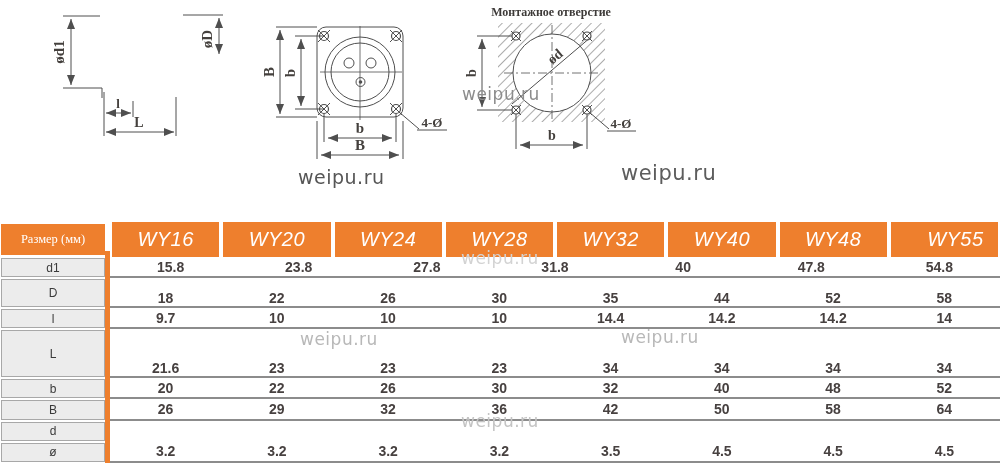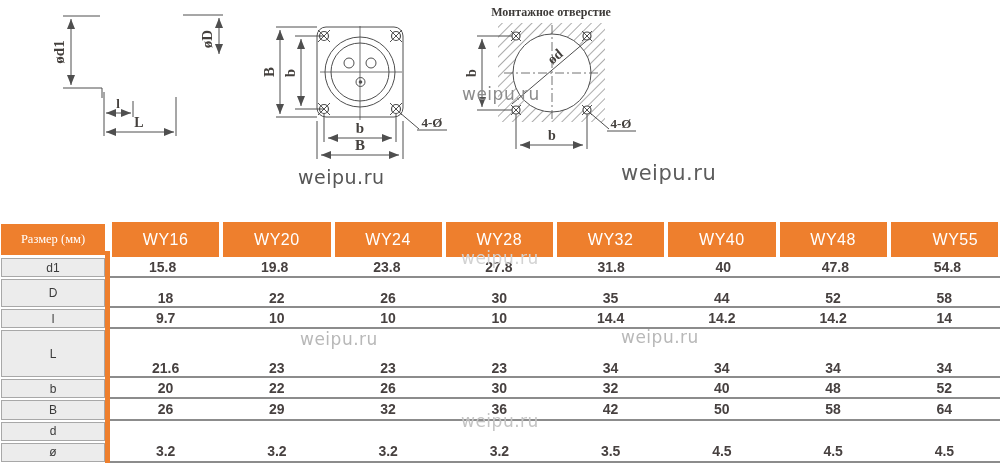--- a/index.html
+++ b/index.html
@@ -31,21 +31,21 @@
     background:#fff;
   }
   .size-header {
     grid-column:1; grid-row:1; background:#EE7F2D; color:#fff;
     margin:2px 0 2px 1px; display:flex; align-items:center; justify-content:center;
     font-family:"Liberation Serif", serif; font-size:12.5px;
   }
   .col-header {
     grid-row:1; background:#EE7F2D; color:#fff; margin:0 2px;
     display:flex; align-items:center; justify-content:center;
-    font-size:16px; letter-spacing:0.5px;
+    font-size:20px; letter-spacing:0.5px;font-style:italic;
   }
   .row-label {
     grid-column:1; background:#ECECEC; border:1px solid #a8a8a8;
     margin:1px 0 1px 1px; display:flex; align-items:center; justify-content:center;
     font-size:12px; color:#3a3a3a;
   }
   .orange-strip { grid-column:2; grid-row:2 / 10; background:#EE7F2D; margin-top:-6px; }
   .data-row { grid-column:3 / 11; display:flex; border-bottom:2px solid #8c8c8c; }
   .cell {
     flex:1; display:flex; align-items:center; justify-content:center;
@@ -191,21 +191,20 @@
       <div class="col-header" style="grid-area: 1 / 4;">WY20</div>
       <div class="col-header" style="grid-area: 1 / 5;">WY24</div>
       <div class="col-header" style="grid-area: 1 / 6;">WY28</div>
       <div class="col-header" style="grid-area: 1 / 7;">WY32</div>
       <div class="col-header" style="grid-area: 1 / 8;">WY40</div>
       <div class="col-header" style="grid-area: 1 / 9;">WY48</div>
       <div class="col-header" style="grid-area: 1 / 10; padding-left: 22px;">WY55</div>
       <div class="row-label" style="grid-row: 2;">d1</div>
       <div class="data-row" style="grid-row: 2; gap: 7px;">
         <div class="cell">15.8</div>
-        <div class="cell">19.8</div>
         <div class="cell">23.8</div>
         <div class="cell">27.8</div>
         <div class="cell">31.8</div>
         <div class="cell">40</div>
         <div class="cell">47.8</div>
         <div class="cell">54.8</div>
       </div>
       <div class="row-label" style="grid-row: 3;">D</div>
       <div class="data-row" style="grid-row: 3; margin-top: 12px;">
         <div class="cell">18</div>

